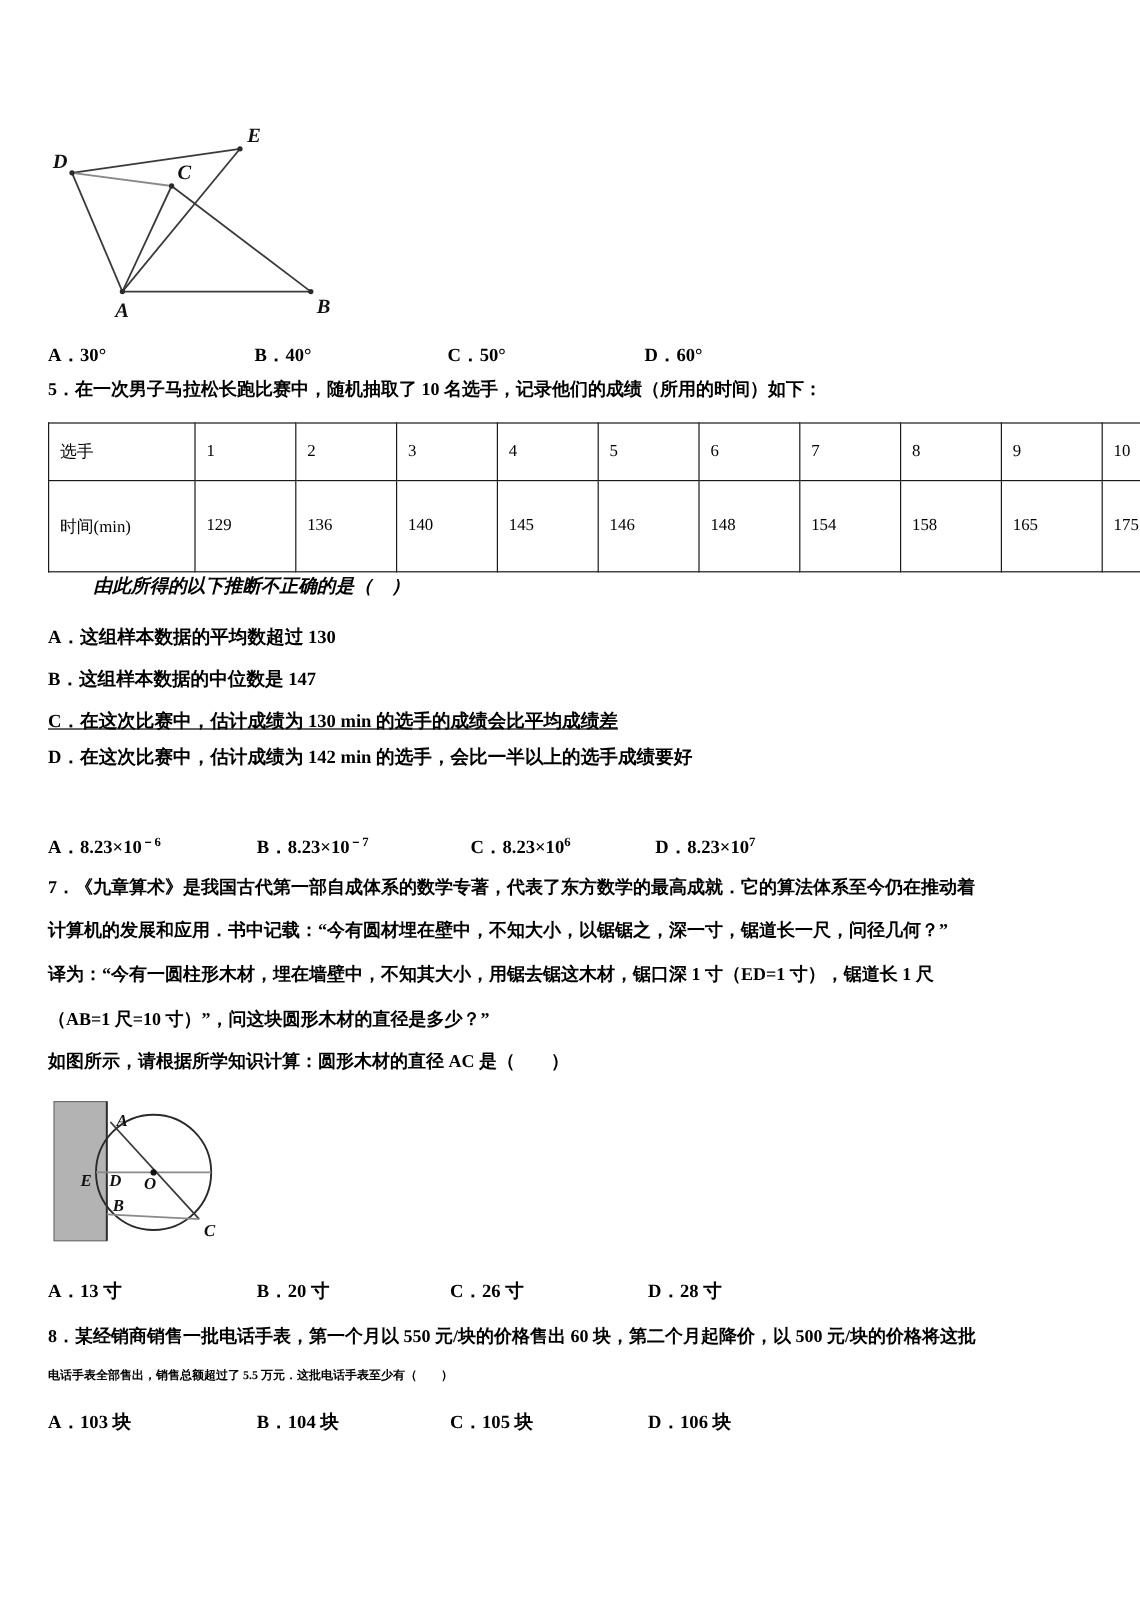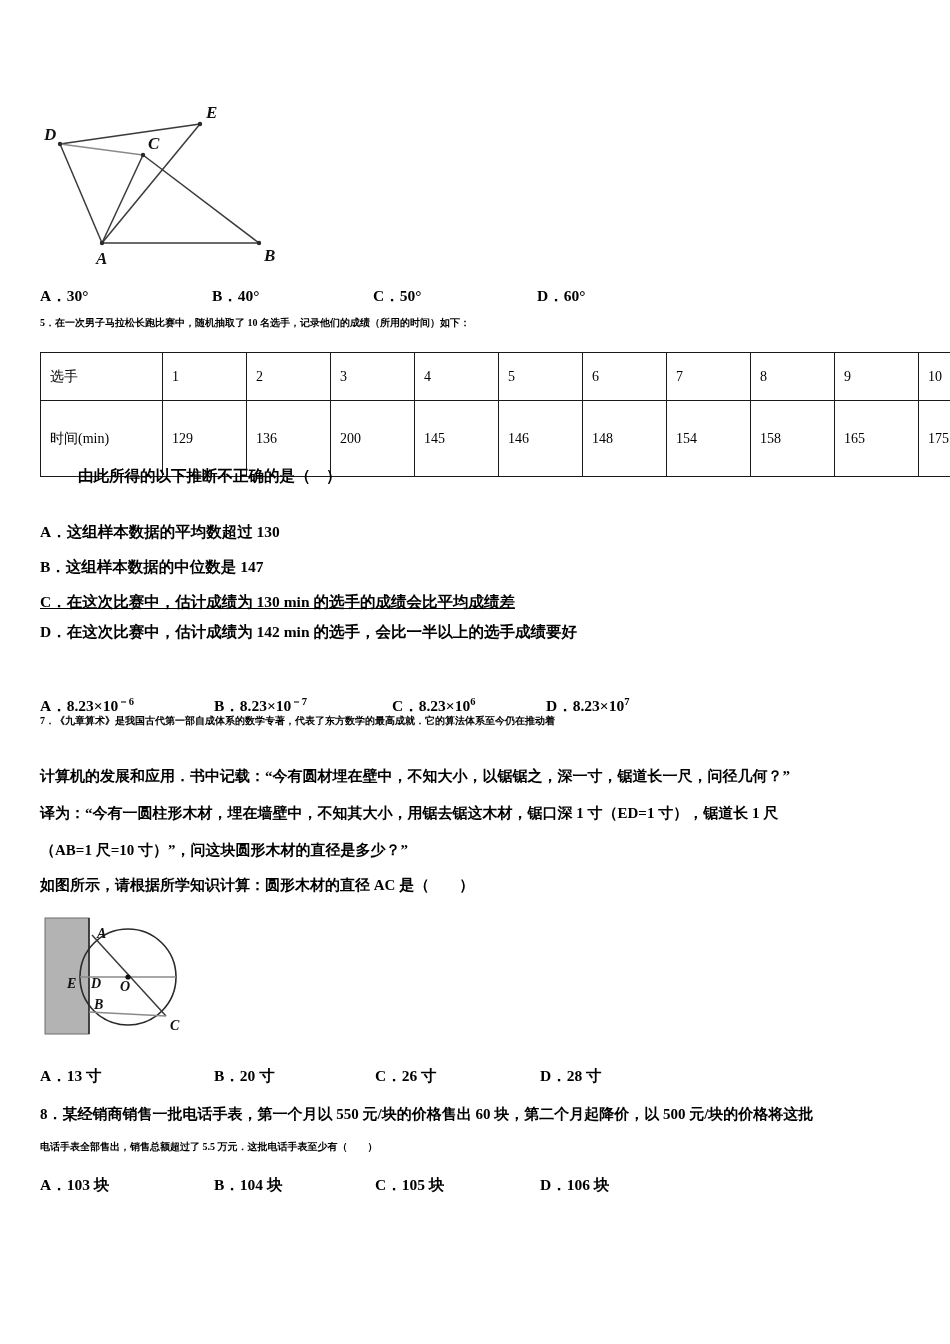--- a/index.html
+++ b/index.html
@@ -121,67 +121,67 @@
     </svg>
   </div>
 
   <div class="opt-row" style="top:286px;">
     <span class="opt" style="left:0px;">A．30°</span>
     <span class="opt" style="left:172px;">B．40°</span>
     <span class="opt" style="left:333px;">C．50°</span>
     <span class="opt" style="left:497px;">D．60°</span>
   </div>
 
-  <div class="body-line" style="top:318px; font-size:10px;">5．在一次男子马拉松长跑比赛中，随机抽取了 10 名选手，记录他们的成绩（所用的时间）如下：</div>
+  <div class="body-line" style="top:318px; font-size:15px;">5．在一次男子马拉松长跑比赛中，随机抽取了 10 名选手，记录他们的成绩（所用的时间）如下：</div>
 
   <table class="data-table">
     <tbody>
         <tr class="head-row">
       <td class="col-label">选手</td>
       <td class="col-n">1</td>
       <td class="col-n">2</td>
       <td class="col-n">3</td>
       <td class="col-n">4</td>
       <td class="col-n">5</td>
       <td class="col-n">6</td>
       <td class="col-n">7</td>
       <td class="col-n">8</td>
       <td class="col-n">9</td>
       <td class="col-last">10</td>
     </tr>
     <tr class="val-row">
       <td class="col-label">时间(min)</td>
       <td class="col-n">129</td>
       <td class="col-n">136</td>
-      <td class="col-n">200</td>
+      <td class="col-n">140</td>
       <td class="col-n">145</td>
       <td class="col-n">146</td>
       <td class="col-n">148</td>
       <td class="col-n">154</td>
       <td class="col-n">158</td>
       <td class="col-n">165</td>
       <td class="col-last">175</td>
     </tr>
   </tbody>
     </table>
 
-  <div class="body-line" style="top:468px; left:78px;">由此所得的以下推断不正确的是（　）</div>
+  <div class="body-line" style="top:481px; left:78px;font-style:italic;">由此所得的以下推断不正确的是（　）</div>
   <div class="body-line" style="top:524px;">A．这组样本数据的平均数超过 130</div>
   <div class="body-line" style="top:559px;">B．这组样本数据的中位数是 147</div>
   <div class="body-line" style="top:594px;text-decoration:underline;">C．在这次比赛中，估计成绩为 130 min 的选手的成绩会比平均成绩差</div>
   <div class="body-line" style="top:624px;">D．在这次比赛中，估计成绩为 142 min 的选手，会比一半以上的选手成绩要好</div>
 
   <div class="opt-row" style="top:696px;">
     <span class="opt" style="left:0px;"><span>A．8.23×10</span><sup>－6</sup></span>
     <span class="opt" style="left:174px;"><span>B．8.23×10</span><sup>－7</sup></span>
     <span class="opt" style="left:352px;"><span>C．8.23×10</span><sup>6</sup></span>
     <span class="opt" style="left:506px;"><span>D．8.23×10</span><sup>7</sup></span>
   </div>
 
-  <div class="body-line" style="top:716px; font-size:10px;">7．《九章算术》是我国古代第一部自成体系的数学专著，代表了东方数学的最高成就．它的算法体系至今仍在推动着</div>
+  <div class="body-line" style="top:733px; font-size:15px;">7．《九章算术》是我国古代第一部自成体系的数学专著，代表了东方数学的最高成就．它的算法体系至今仍在推动着</div>
   <div class="body-line" style="top:769px; font-size:15px;">计算机的发展和应用．书中记载：“今有圆材埋在壁中，不知大小，以锯锯之，深一寸，锯道长一尺，问径几何？”</div>
   <div class="body-line" style="top:806px; font-size:15px;">译为：“今有一圆柱形木材，埋在墙壁中，不知其大小，用锯去锯这木材，锯口深 1 寸（ED=1 寸），锯道长 1 尺</div>
   <div class="body-line" style="top:843px; font-size:15px;">（AB=1 尺=10 寸）”，问这块圆形木材的直径是多少？”</div>
   <div class="body-line" style="top:878px; font-size:15px;">如图所示，请根据所学知识计算：圆形木材的直径 AC 是（　　）</div>
 
   <div class="fig-circle">
     <svg width="210" height="140" viewBox="0 0 210 140" xmlns="http://www.w3.org/2000/svg">
       <rect x="5" y="10" width="44" height="116" fill="#b3b3b3" stroke="#6d6d6d" stroke-width="1"></rect>
       <circle cx="88" cy="69" r="48" fill="none" stroke="#2a2a2a" stroke-width="1.6"></circle>
       <line x1="49" y1="10" x2="49" y2="126" stroke="#2a2a2a" stroke-width="1.6"></line>

